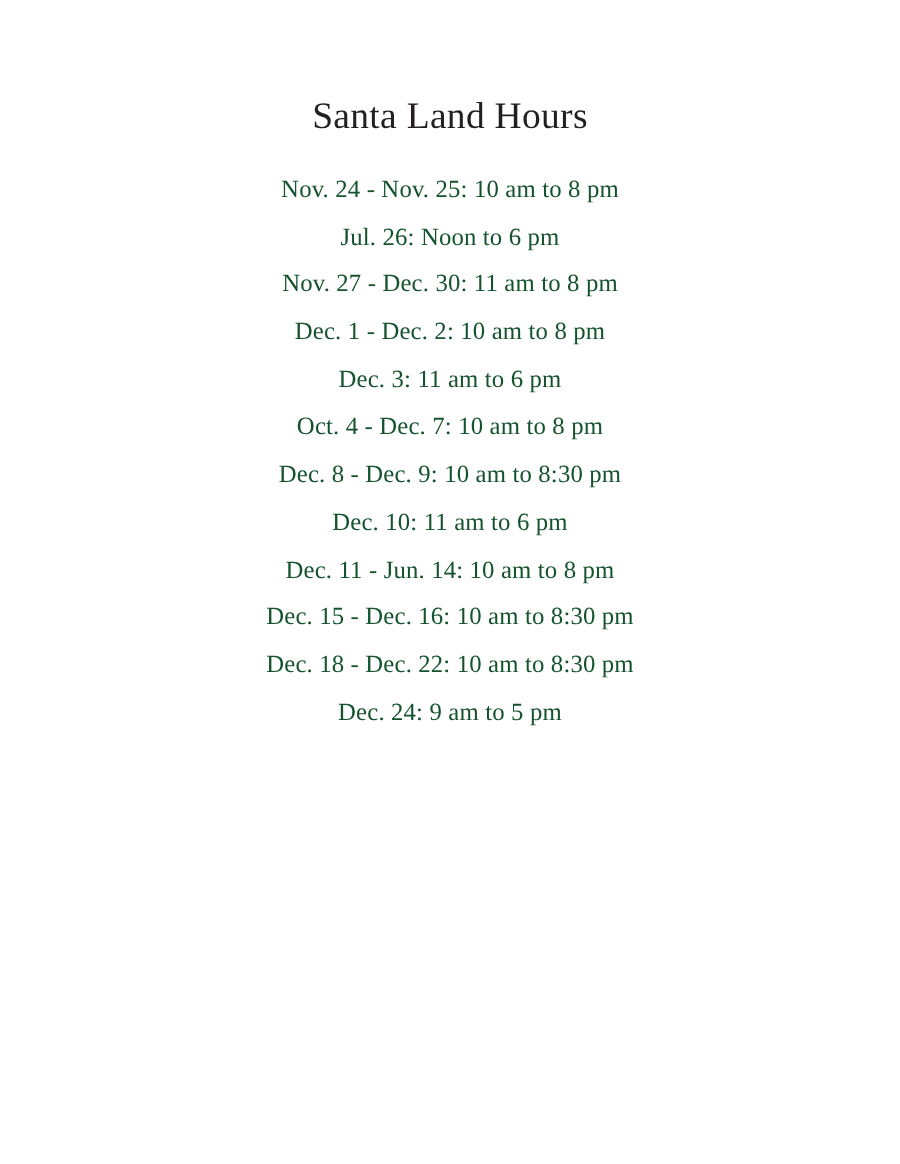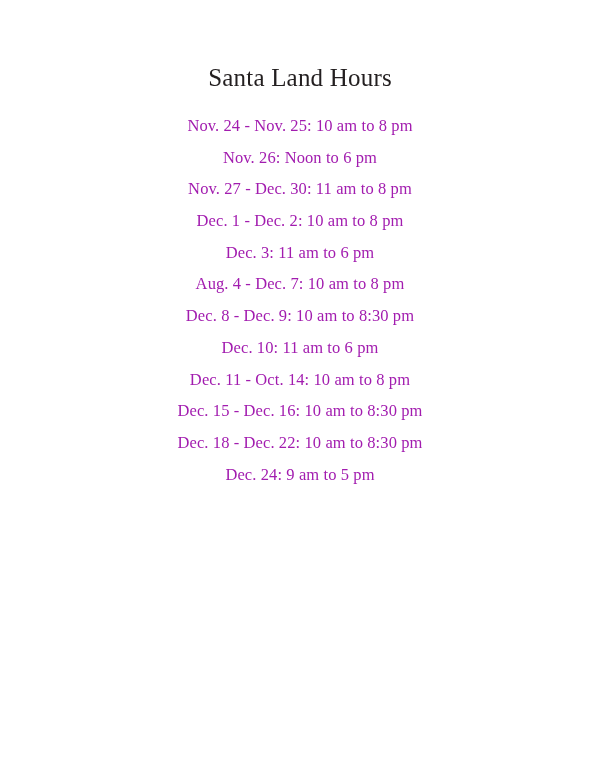--- a/index.html
+++ b/index.html
@@ -33,44 +33,44 @@
   }
   .hours-list {
     list-style: none;
     margin: 0;
     padding: 0;
     text-align: center;
   }
   .hours-line {
     font-size: 16.5px;
     line-height: 1.0;
-    color: #a21caf;
+    color: #14532d;
     margin: 0;
     padding: 0;
     letter-spacing: 0.1px;
   }
   .hours-line:first-child {
     padding-top: 26px;
   }
   .hours-line + .hours-line {
     padding-top: 15.2px;
   }
 </style>
 </head>
 <body>
 
 <div class="page">
   <h1 class="doc-title">Santa Land Hours</h1>
   <ul class="hours-list">
     <li class="hours-line">Nov. 24 - Nov. 25: 10 am to 8 pm</li>
-    <li class="hours-line">Nov. 26: Noon to 6 pm</li>
+    <li class="hours-line">Jul. 26: Noon to 6 pm</li>
     <li class="hours-line">Nov. 27 - Dec. 30: 11 am to 8 pm</li>
     <li class="hours-line">Dec. 1 - Dec. 2: 10 am to 8 pm</li>
     <li class="hours-line">Dec. 3: 11 am to 6 pm</li>
-    <li class="hours-line">Aug. 4 - Dec. 7: 10 am to 8 pm</li>
+    <li class="hours-line">Oct. 4 - Dec. 7: 10 am to 8 pm</li>
     <li class="hours-line">Dec. 8 - Dec. 9: 10 am to 8:30 pm</li>
     <li class="hours-line">Dec. 10: 11 am to 6 pm</li>
-    <li class="hours-line">Dec. 11 - Oct. 14: 10 am to 8 pm</li>
+    <li class="hours-line">Dec. 11 - Jun. 14: 10 am to 8 pm</li>
     <li class="hours-line">Dec. 15 - Dec. 16: 10 am to 8:30 pm</li>
     <li class="hours-line">Dec. 18 - Dec. 22: 10 am to 8:30 pm</li>
     <li class="hours-line">Dec. 24: 9 am to 5 pm</li>
   </ul>
 </div>
 
 </body></html>

